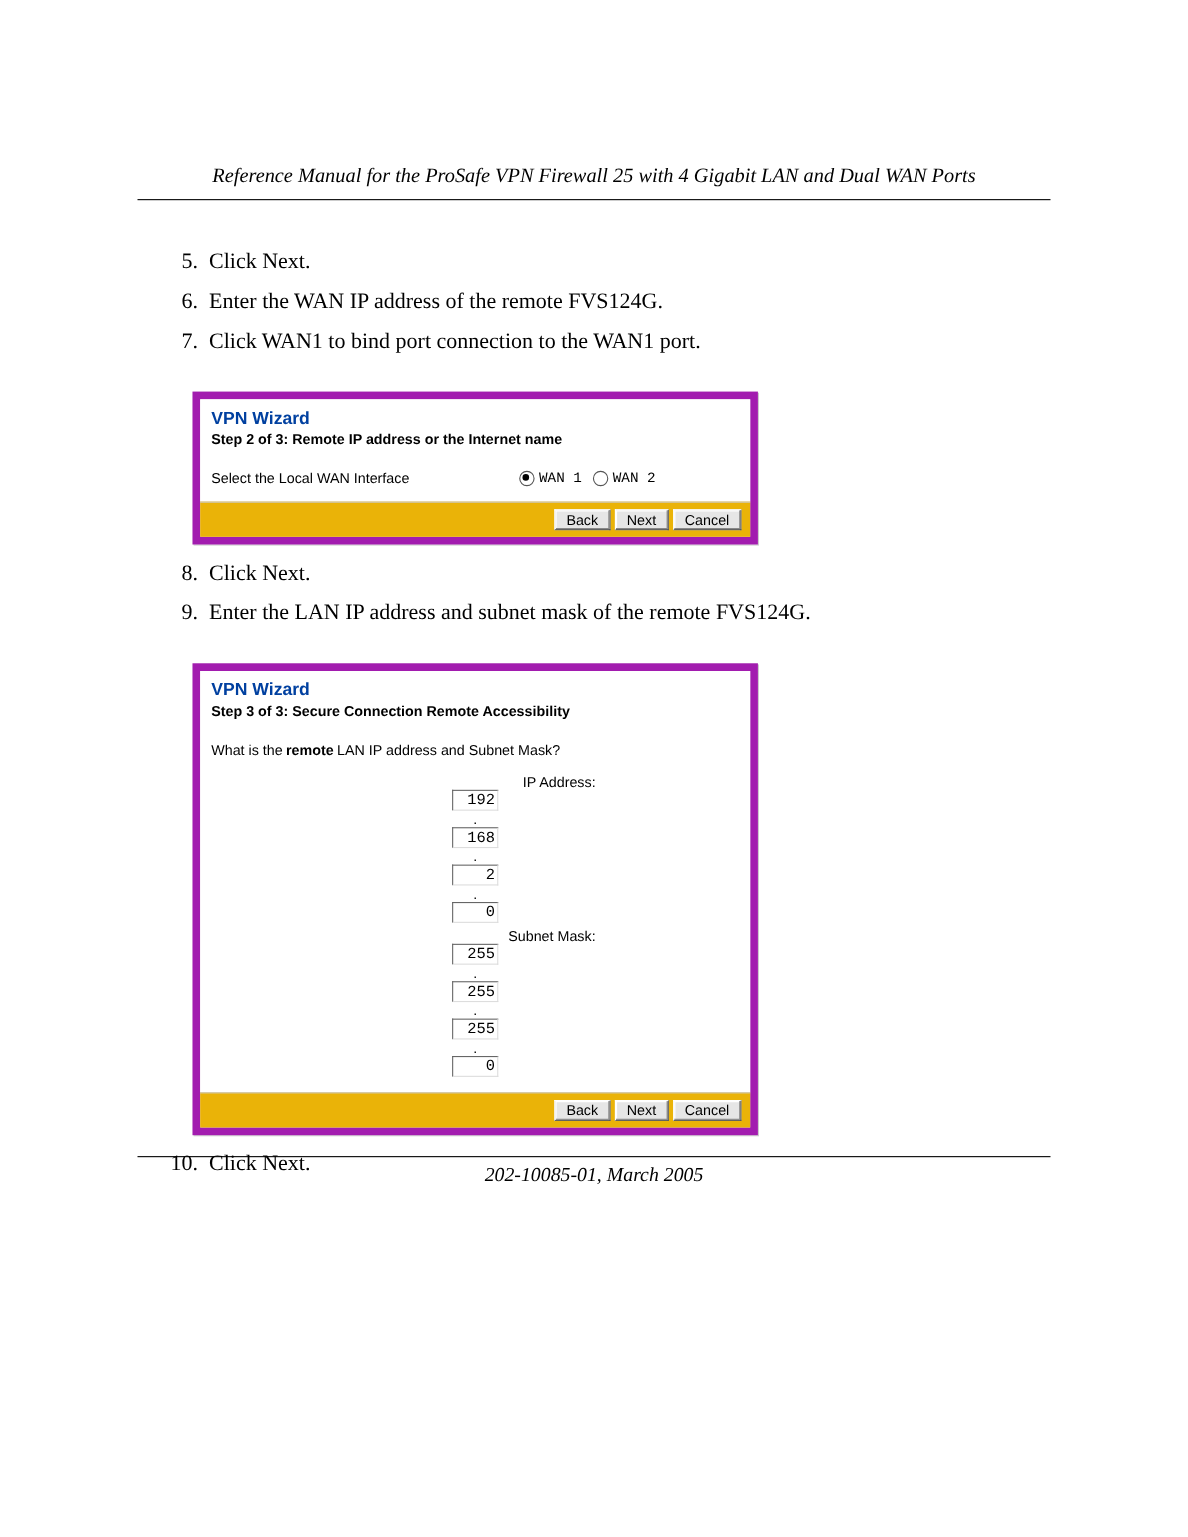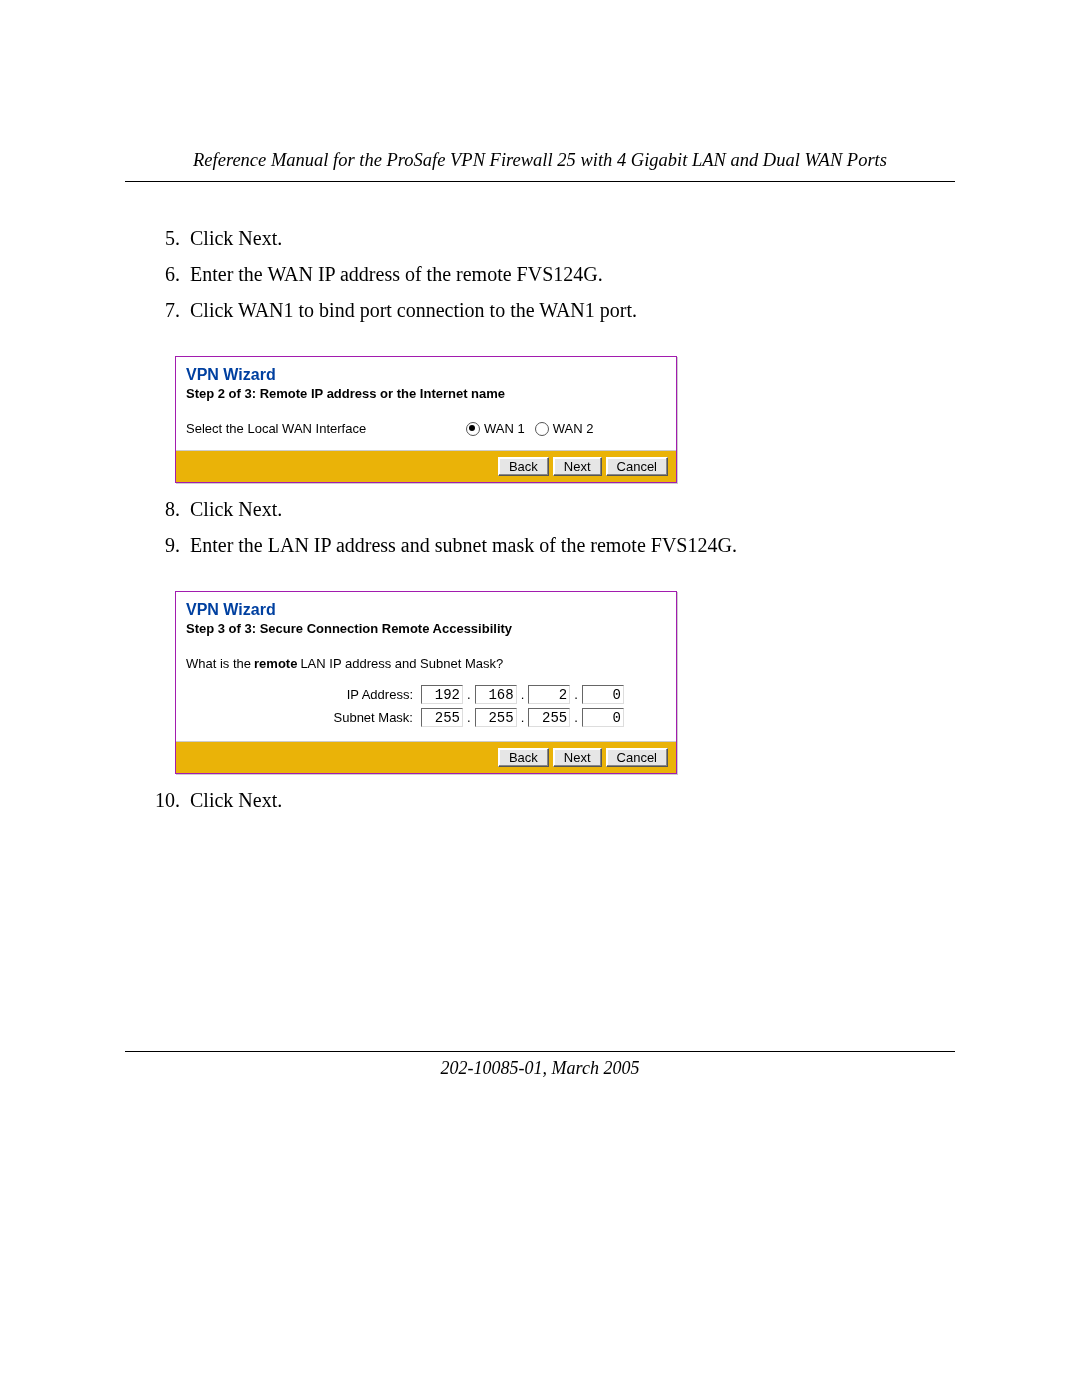--- a/index.html
+++ b/index.html
@@ -27,21 +27,21 @@
     margin: 0 0 30px 0;
     padding-left: 60px;
     font-size: 20px;
     line-height: 1.6;
   }
   ol.steps li { padding-left: 5px; margin-bottom: 4px; }
 
   
   .wizard-panel {
     width: 500px;
-    border: 1px solid #a21caf;
+    border: 7px solid #a21caf;
     background: #eee;
     font-family: Arial, sans-serif;
     font-size: 13px;
     box-shadow: 1px 1px 0 rgba(0,0,0,0.2);
     margin: 5px 0 10px 50px;
   }
   .wizard-body {
     background: #fff;
     padding: 5px 10px 10px 10px;
   }
@@ -91,20 +91,21 @@
     padding: 1px 10px;
     cursor: pointer;
     border-top-color:#fff;
     border-left-color:#fff;
     box-shadow: inset -1px -1px 0 #888, inset 1px 1px 0 #fff;
   }
   .radio-dot {
     display: inline-flex;
     align-items: center;
     margin-right: 10px;
+    font-family: Liberation Mono, monospace;
   }
   .radio-circle {
     display: inline-block;
     width: 12px; height: 12px;
     border: 1px solid #555;
     border-radius: 50%;
     background: #fff;
     margin-right: 4px;
     position: relative;
   }
@@ -117,21 +118,21 @@
     border-radius:50%;
   }
   .fig-caption {
     font-family: Arial, sans-serif;
     font-size: 17px;
     font-weight: bold;
     margin: 15px 0 35px 50px;
   }
 
   
-  .ip-row { justify-content: flex-start; }
+  .ip-row { justify-content: flex-start; flex-direction: column; }
   .ip-label { width: 227px; text-align: right; padding-right: 8px; font-size: 13px; }
   .octet {
     width: 36px;
     text-align: right;
     font-family: Liberation Mono, monospace;
     font-size: 14px;
   }
   .dot { margin: 0 4px; }
 
   .remote-bold { font-weight: bold; }

